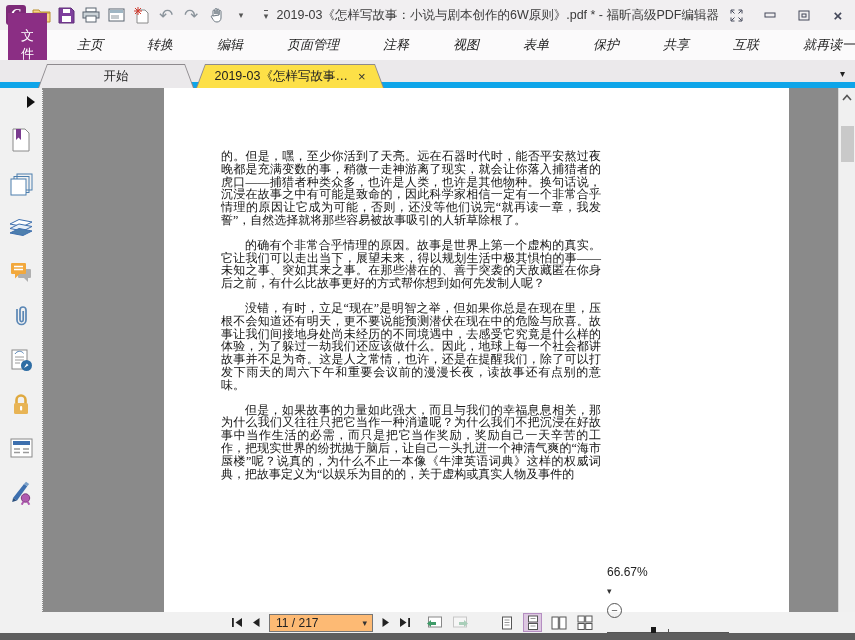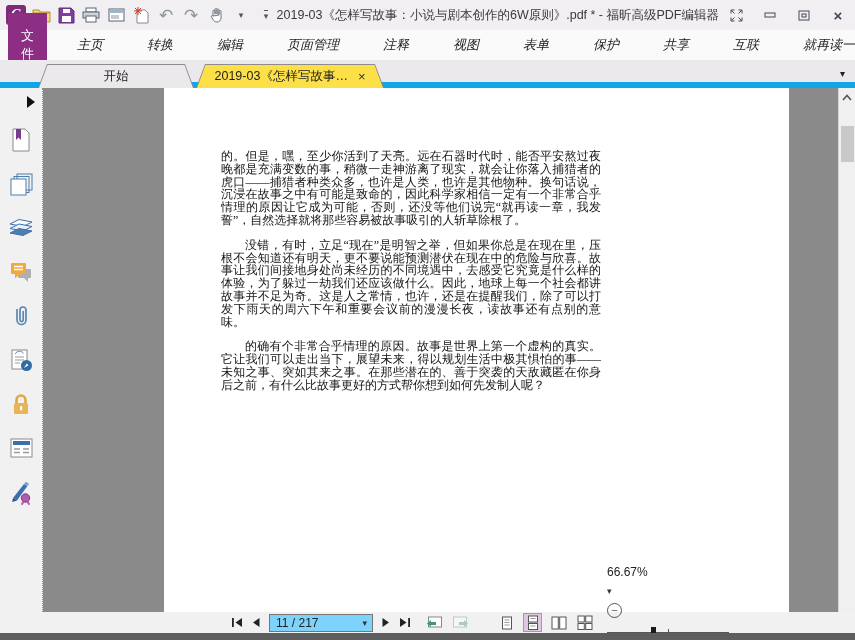--- a/index.html
+++ b/index.html
@@ -53,21 +53,21 @@
   .textcol p.indent { text-indent:24px; }
   .doc-heading { font-size:16px; font-weight:normal; text-align:center; margin:16px 0 24px; letter-spacing:1px; }
 
   .vscroll { width:17px; background:#f0f0f0; border-left:1px solid #d6d6d6; position:relative; }
   .vs-up { position:absolute; top:6px; left:3px; }
   .vs-thumb { position:absolute; top:38px; left:2px; width:13px; height:36px; background:#c9c9c9; }
 
   
   .statusbar { position:absolute; top:612px; left:0; width:855px; height:21px; background:#f1f1f1; display:flex; align-items:center; font-size:12px; color:#222; }
   .sb-group { display:flex; align-items:center; gap:9px; margin-left:231px; }
-  .pagebox { width:104px; height:18px; border:1px solid #767676; background:#7dd3fc; display:flex; align-items:center; padding-left:6px; font-size:12px; }
+  .pagebox { width:104px; height:18px; border:1px solid #767676; background:#fdba74; display:flex; align-items:center; padding-left:6px; font-size:12px; }
   .pagebox .caret { margin-left:auto; padding-right:5px; font-size:9px; color:#333; }
   .caret-sm { font-size:9px; color:#333; }
   .layout-btn { width:17px; height:17px; display:flex; align-items:center; justify-content:center; }
   .layout-btn.active { background:#ddc7e1; outline:1px solid #b58ec2; }
   .zoom-group { display:flex; gap:7px; margin-left:14px;flex-direction:column; }
   .zoom-circle { width:15px; height:15px; border:1px solid #555; border-radius:50%; color:#555; font-size:11px; line-height:12px; text-align:center; }
   .slider { width:122px; height:15px; position:relative; }
   .slider .track { position:absolute; top:7px; left:0; right:0; height:1px; background:#555; }
   .slider .tick { position:absolute; top:4px; left:50%; width:1px; height:7px; background:#555; }
   .slider .thumb { position:absolute; top:2px; left:36%; width:5px; height:11px; background:#1a1a1a; }
@@ -292,22 +292,23 @@
           <circle cx="15.5" cy="18" r="4.2" fill="#b05ab0" stroke="#7d3b7d"></circle>
           <path d="M13.5 21.5 l-1.8 3.2 M17.5 21.5 l1.8 3.2" stroke="#b05ab0" stroke-width="2"></path>
         </svg>
     </div>
   </div>
 
   <div class="docarea">
     <div class="page">
       <div class="textcol">
         <p>的。但是，嘿，至少你活到了天亮。远在石器时代时，能否平安熬过夜晚都是充满变数的事，稍微一走神游离了现实，就会让你落入捕猎者的虎口——捕猎者种类众多，也许是人类，也许是其他物种。换句话说，沉浸在故事之中有可能是致命的，因此科学家相信一定有一个非常合乎情理的原因让它成为可能，否则，还没等他们说完“就再读一章，我发誓”，自然选择就将那些容易被故事吸引的人斩草除根了。</p>
+        <p class="indent">的确有个非常合乎情理的原因。故事是世界上第一个虚构的真实。它让我们可以走出当下，展望未来，得以规划生活中极其惧怕的事——未知之事、突如其来之事。在那些潜在的、善于突袭的天敌藏匿在你身后之前，有什么比故事更好的方式帮你想到如何先发制人呢？</p>
         <p class="indent">没错，有时，立足“现在”是明智之举，但如果你总是在现在里，压根不会知道还有明天，更不要说能预测潜伏在现在中的危险与欣喜。故事让我们间接地身处尚未经历的不同境遇中，去感受它究竟是什么样的体验，为了躲过一劫我们还应该做什么。因此，地球上每一个社会都讲故事并不足为奇。这是人之常情，也许，还是在提醒我们，除了可以打发下雨天的周六下午和重要会议前的漫漫长夜，读故事还有点别的意味。</p>
-        <p class="indent">的确有个非常合乎情理的原因。故事是世界上第一个虚构的真实。它让我们可以走出当下，展望未来，得以规划生活中极其惧怕的事——未知之事、突如其来之事。在那些潜在的、善于突袭的天敌藏匿在你身后之前，有什么比故事更好的方式帮你想到如何先发制人呢？</p>
+        <p class="indent">但是，如果故事的力量如此强大，而且与我们的幸福息息相关，那为什么我们又往往只把它当作一种消遣呢？为什么我们不把沉浸在好故事中当作生活的必需，而只是把它当作奖励，奖励自己一天辛苦的工作，把现实世界的纷扰抛于脑后，让自己一头扎进一个神清气爽的“海市蜃楼”呢？说真的，为什么不止一本像《牛津英语词典》这样的权威词典，把故事定义为“以娱乐为目的的，关于虚构或真实人物及事件的</p>
       </div>
     </div>
   </div>
 
   <div class="vscroll">
     <div class="vs-up">
       <svg width="10" height="7" viewBox="0 0 10 7" fill="none" stroke="#555" stroke-width="1.6">
           <path d="M1 6 L5 1.5 9 6"></path>
         </svg>
     </div>

